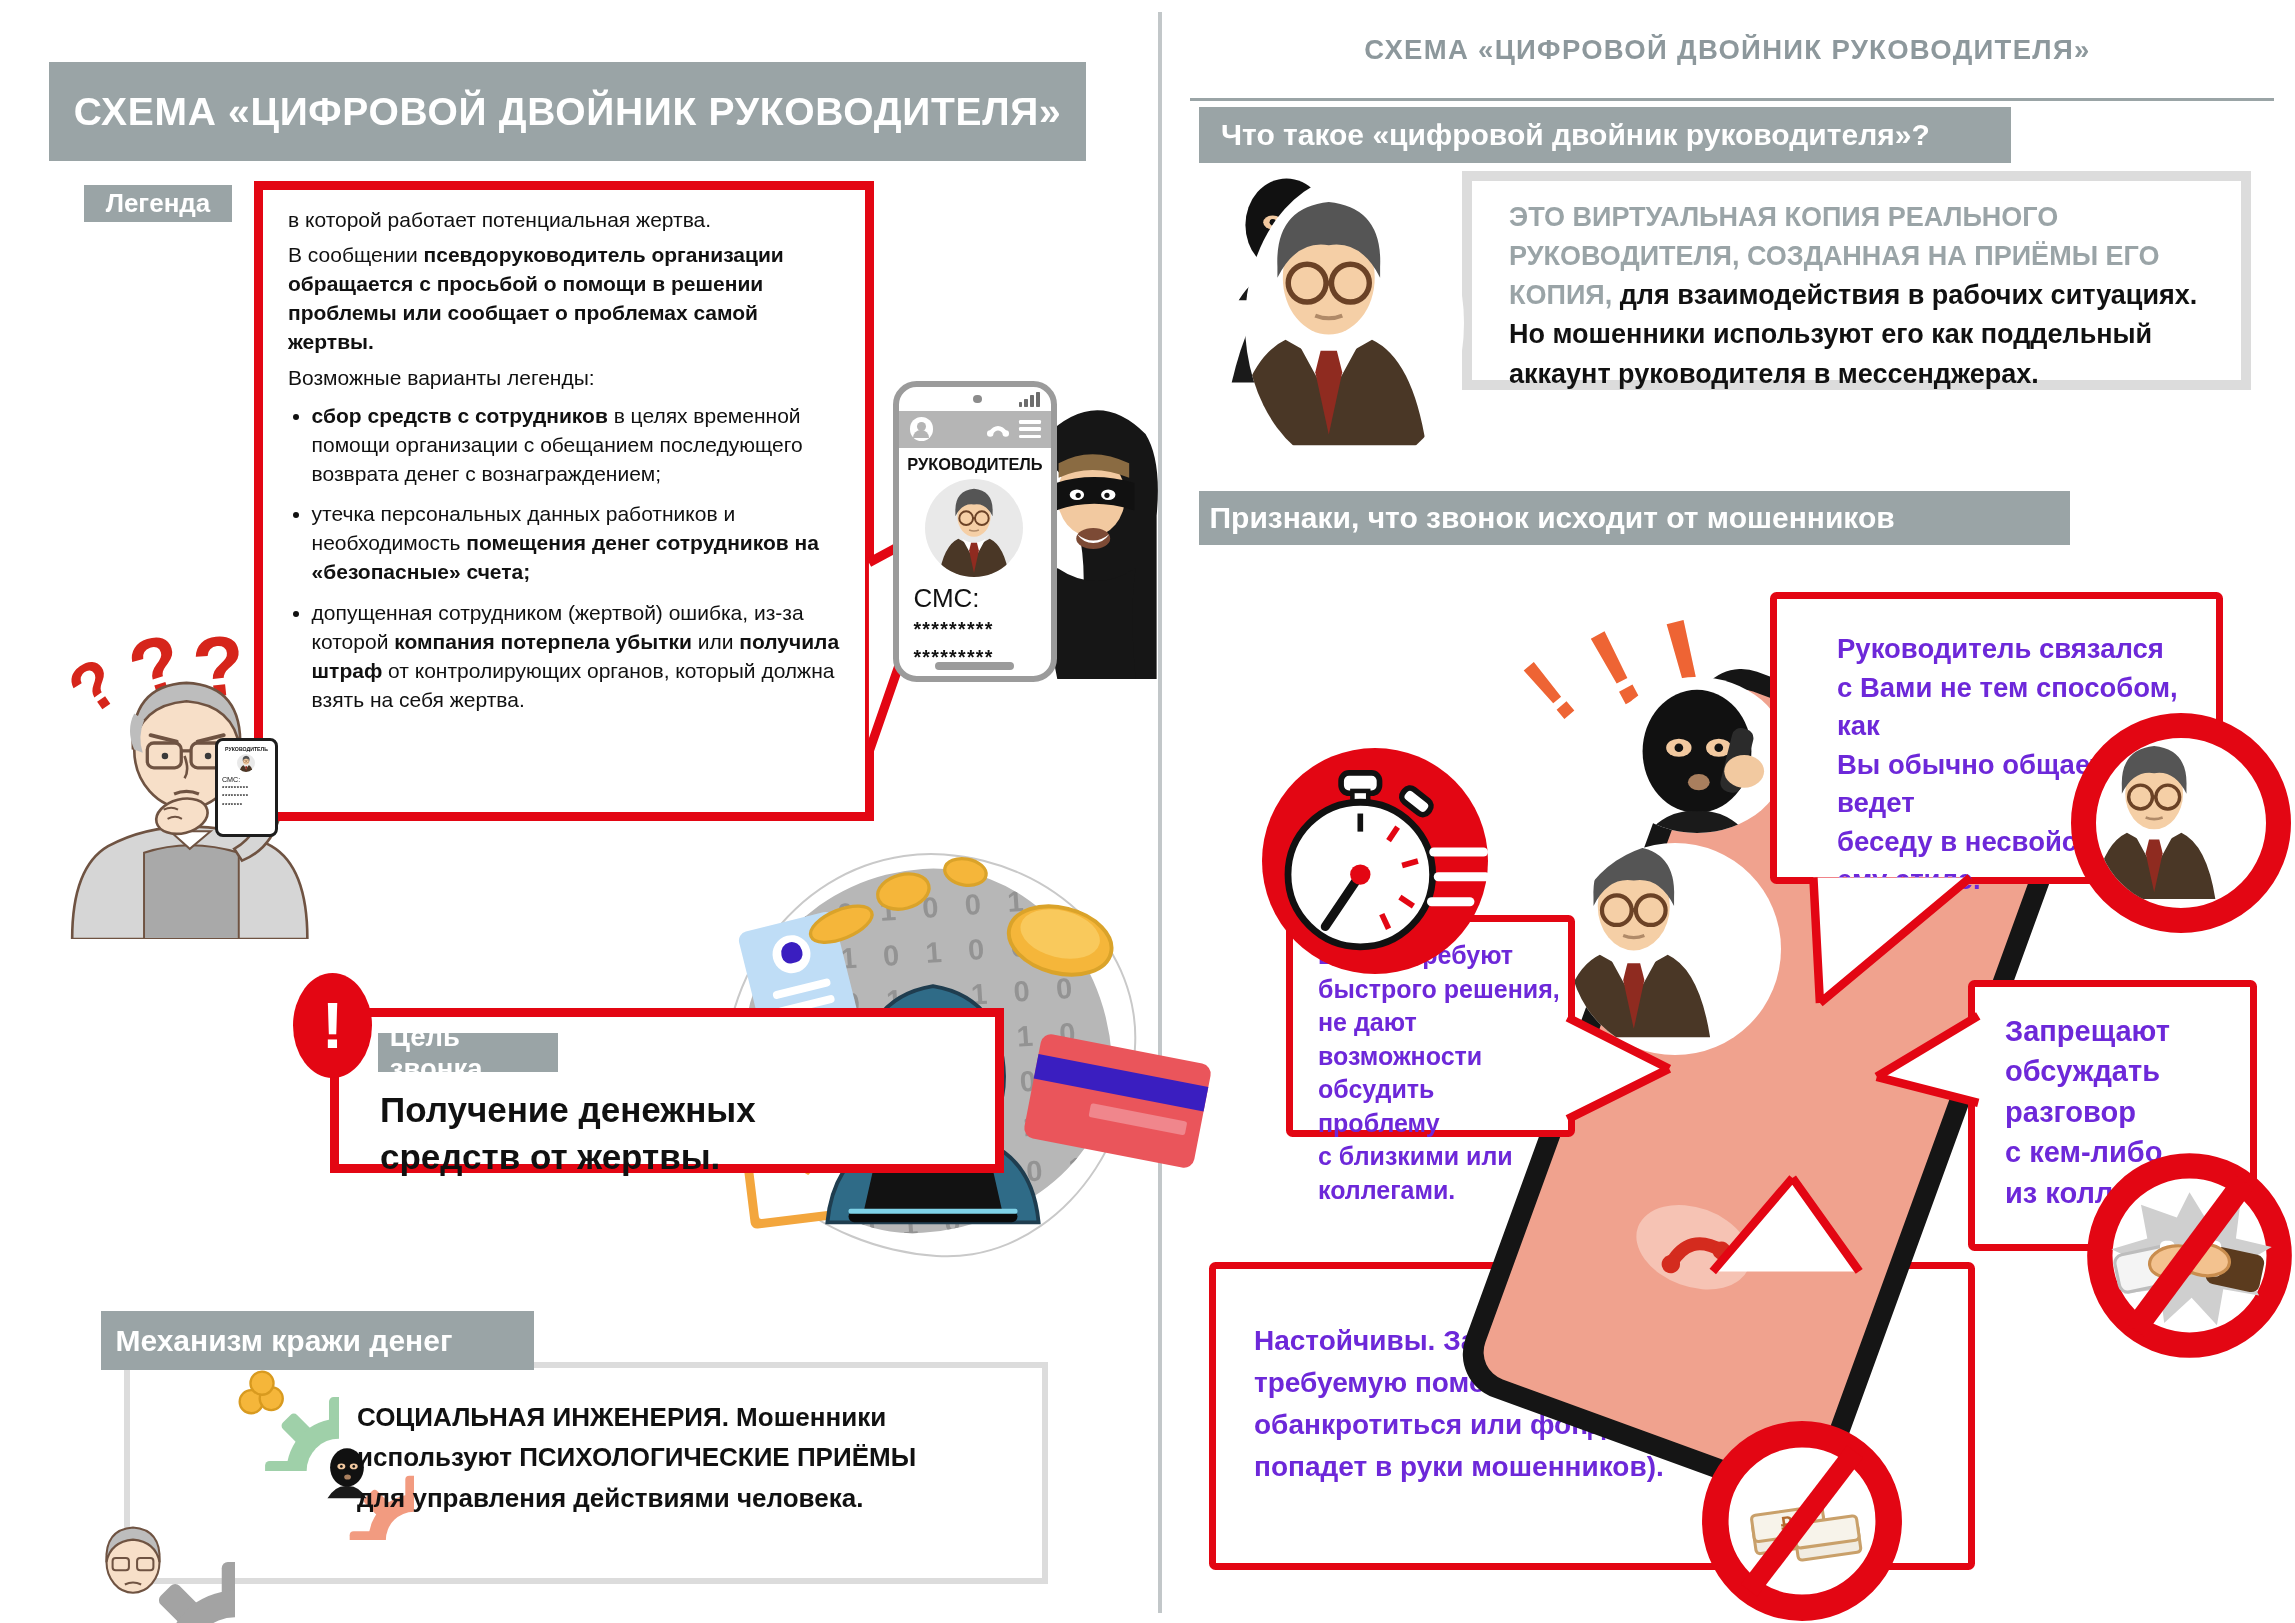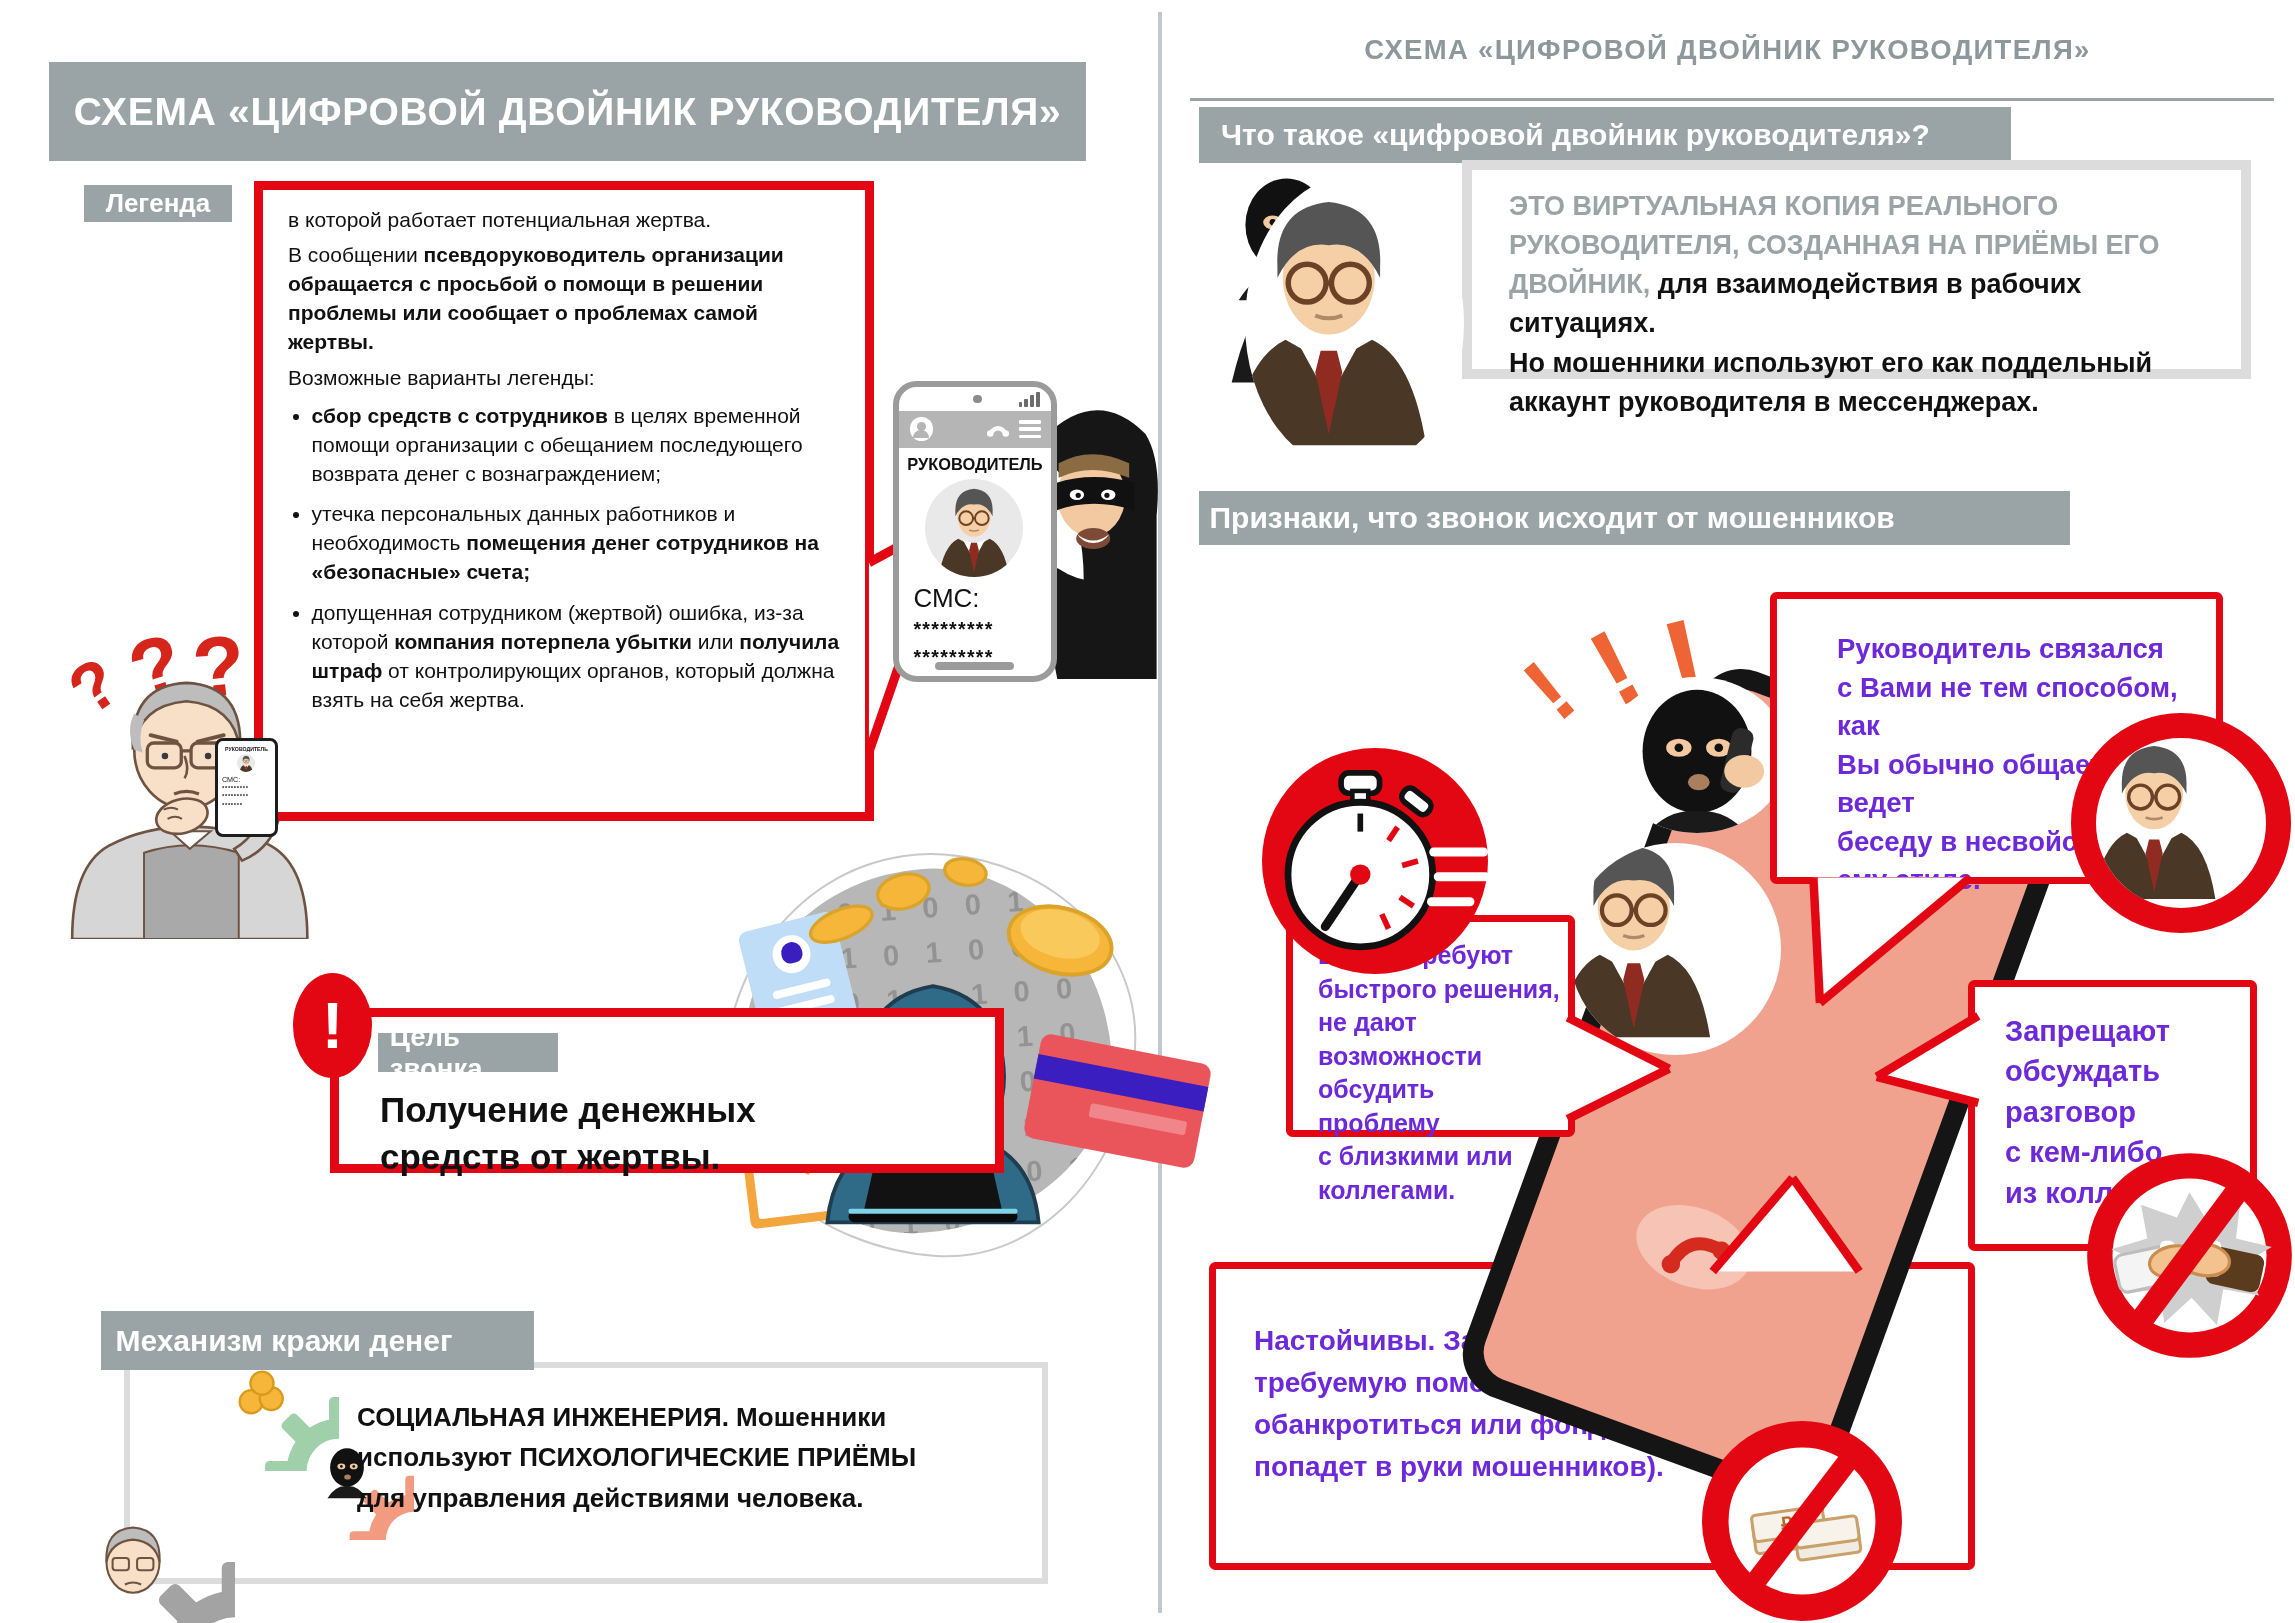--- a/index.html
+++ b/index.html
@@ -74,21 +74,21 @@
   #mech-heading{left:101px;top:1311px;width:419px;height:59px;font-size:30px;padding-left:14.4px;z-index:3;}
   #mech-box{left:124px;top:1362px;width:924px;height:222px;background:#fff;border:6.5px solid #dcdcdc;box-sizing:border-box;z-index:1;}
   #mech-text{left:357px;top:1397px;font-size:26px;font-weight:700;line-height:1.55;z-index:3;}
   .gear{z-index:2;}
 
   
   #divider{left:1158px;top:11.8px;width:3.9px;height:1601px;background:#c2c7c9;}
   #r-header{left:1178px;top:34px;width:1099px;text-align:center;color:#8d989c;font-size:27.5px;font-weight:700;letter-spacing:1.3px;}
   #r-rule{left:1190px;top:98px;width:1084px;height:3.3px;background:#9aa4a6;}
   #whatis-bar{left:1199px;top:107px;width:790px;height:56px;font-size:30px;padding-left:22px;z-index:2;}
-  #def-box{left:1462px;top:160px;width:789px;height:219px;background:#fff;border:10.5px solid #dcdcdc;
+  #def-box{left:1462px;top:171px;width:789px;height:219px;background:#fff;border:10.5px solid #dcdcdc;
            box-sizing:border-box;padding:17px 13px 0 37px;font-size:27px;line-height:1.45;z-index:2;}
   #def-thief{left:1218px;top:162px;width:137px;height:222px;z-index:3;}
   #def-avatar{left:1245px;top:175px;width:219px;height:296px;background:#fff;border-radius:50%;overflow:hidden;z-index:4;}
   #priznaki-bar{left:1199px;top:491px;width:860px;height:54px;font-size:30px;padding-left:10.5px;z-index:2;}
   #r-phone{left:1570px;top:700px;width:393px;height:772px;background:#151515;border-radius:46px;
            transform:rotate(20deg);z-index:30;}
   #r-screen{position:absolute;inset:19.6px;background:#f0a28e;border-radius:29px;}
   #r-callblob{position:absolute;left:124px;top:523px;width:118px;height:79px;background:#f6c3b4;border-radius:50%;}
   .omark{position:absolute;color:#ee6434;font-weight:800;}
   #r-masked{left:1606px;top:677px;width:182px;height:156px;background:#fff;border-radius:50%;overflow:hidden;z-index:31;}
@@ -328,21 +328,21 @@
     <use href="#sym-balaclava" width="100" height="100"></use>
     <path d="M10 160 Q25 95 50 95 Q75 95 90 160 Z" fill="#1a1a1a"></path>
   </svg>
   <div id="def-avatar" class="abs">
     <svg width="219" height="296" viewBox="8 4 84 92" preserveAspectRatio="xMidYMid slice">
         <use href="#sym-avatar"></use>
       </svg>
   </div>
   <div id="def-box" class="abs pre"><span class="b gray">ЭТО ВИРТУАЛЬНАЯ КОПИЯ РЕАЛЬНОГО
 </span><span class="b gray">РУКОВОДИТЕЛЯ, СОЗДАННАЯ НА ПРИЁМЫ ЕГО
-</span><span class="b gray">ДВОЙНИК,</span><span class="b"> для взаимодействия в рабочих ситуациях.
+</span><span class="b gray">КОПИЯ,</span><span class="b"> для взаимодействия в рабочих ситуациях.
 </span><span class="b">Но мошенники используют его как поддельный
 </span><span class="b">аккаунт руководителя в мессенджерах.</span></div>
 
   <div id="priznaki-bar" class="abs bar">Признаки, что звонок исходит от мошенников</div>
 
   <div id="r-phone" class="abs">
     <div id="r-screen"></div>
     <div id="r-callblob">
       <svg width="118" height="79" viewBox="0 0 90 60">
         <g transform="rotate(-35 45 30)">

